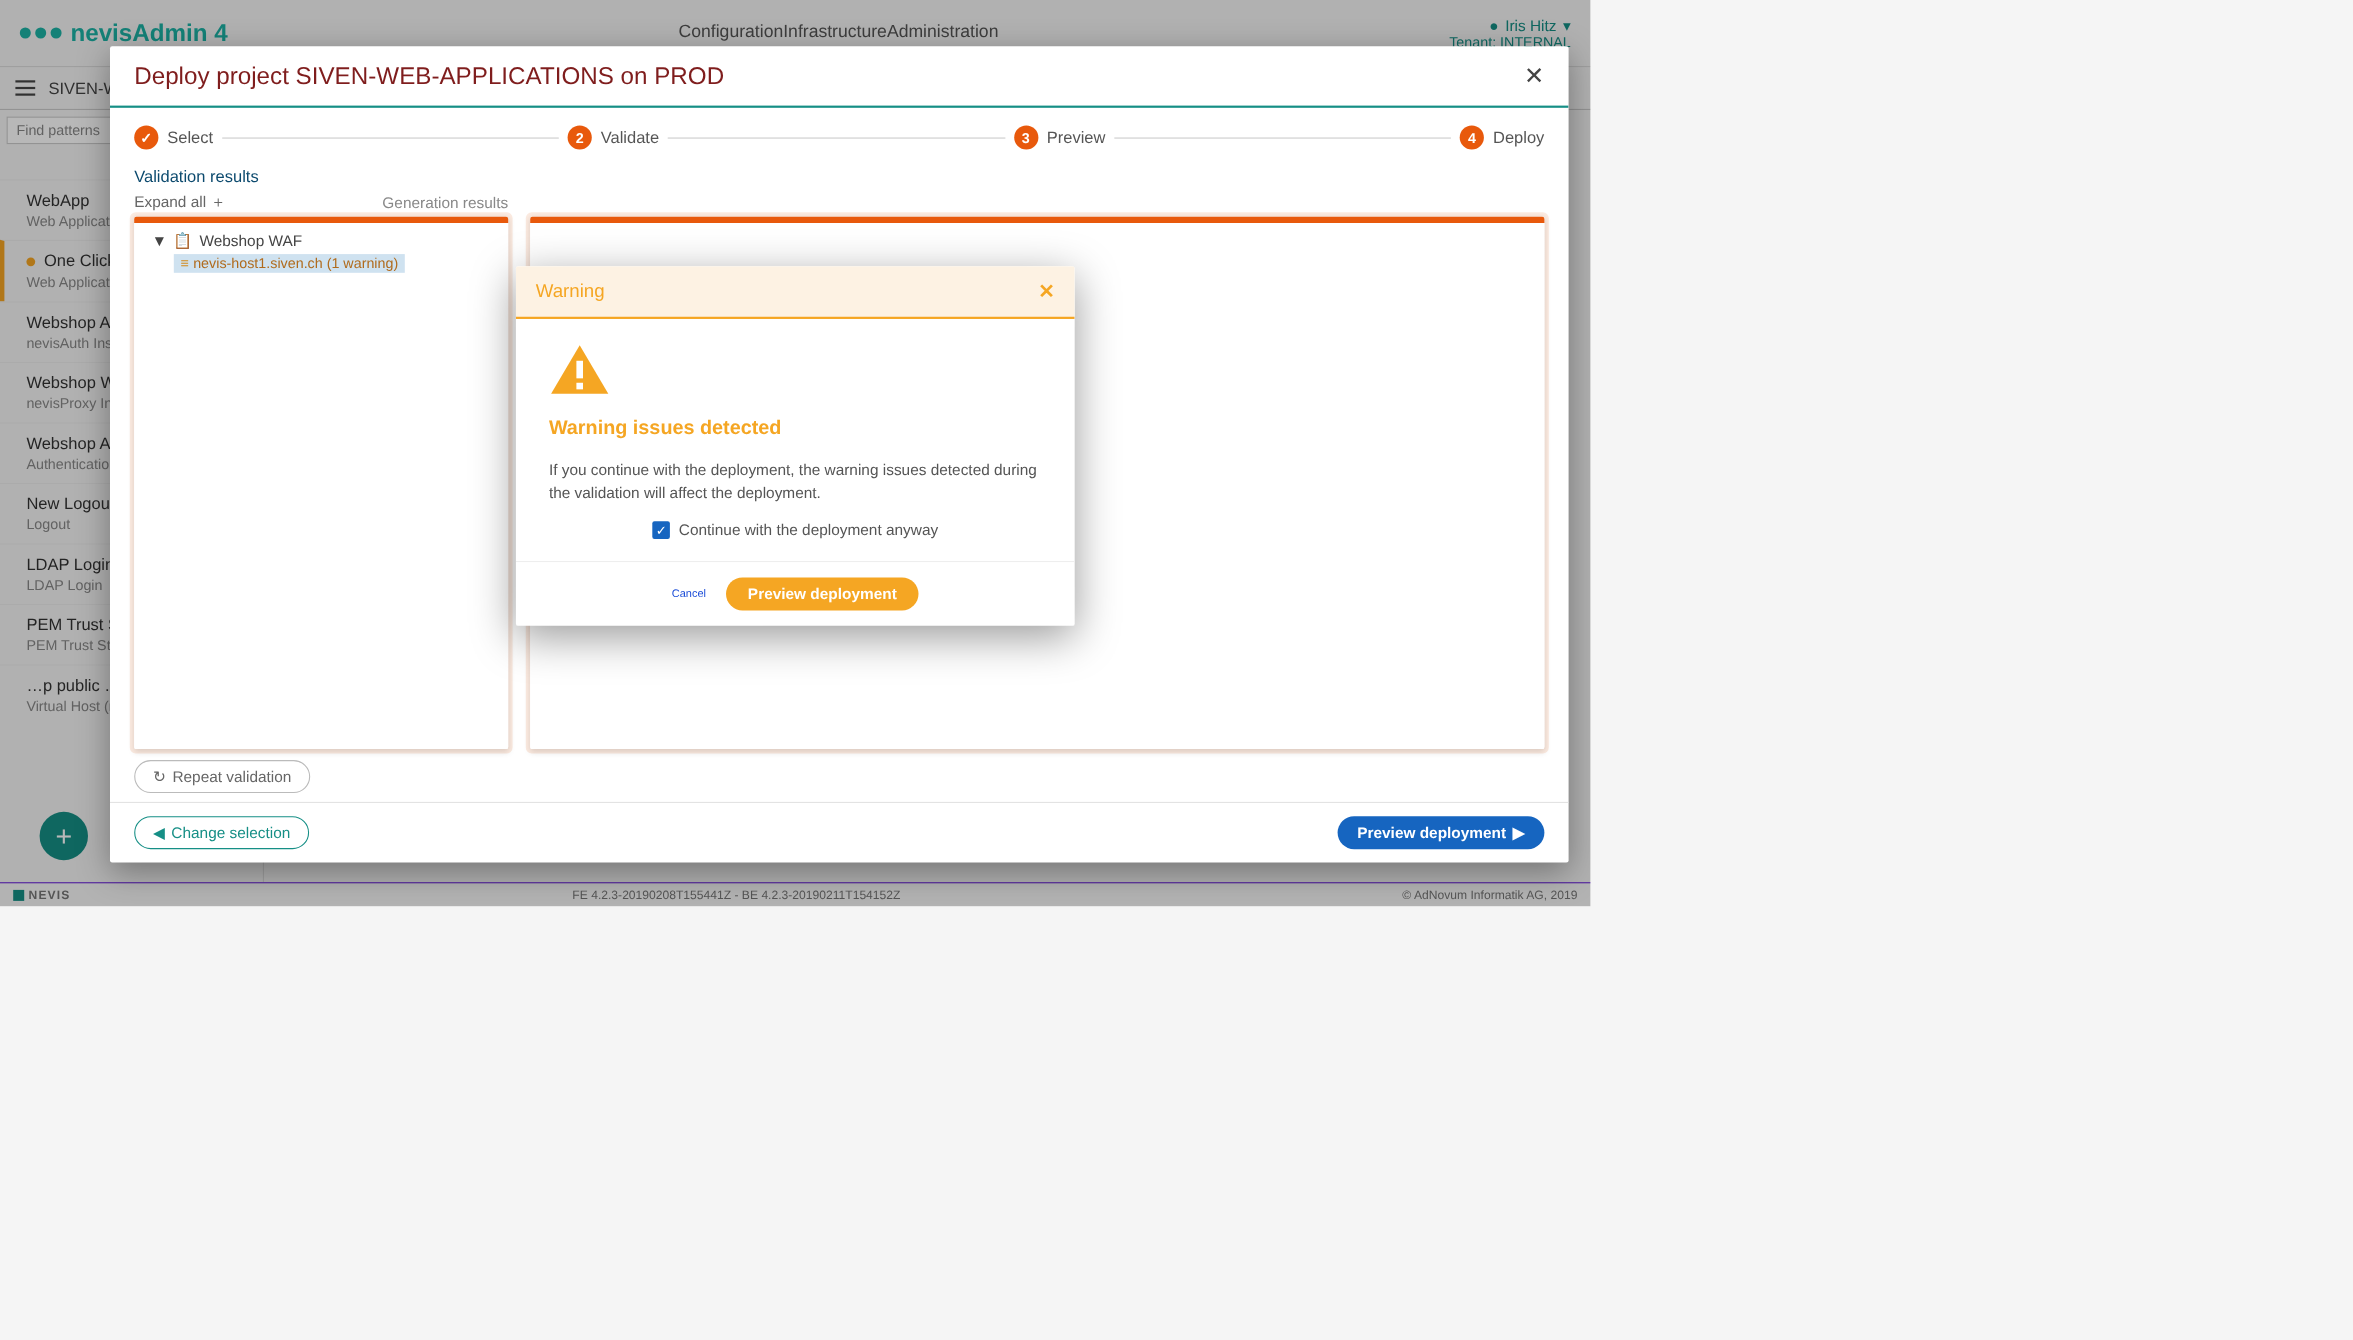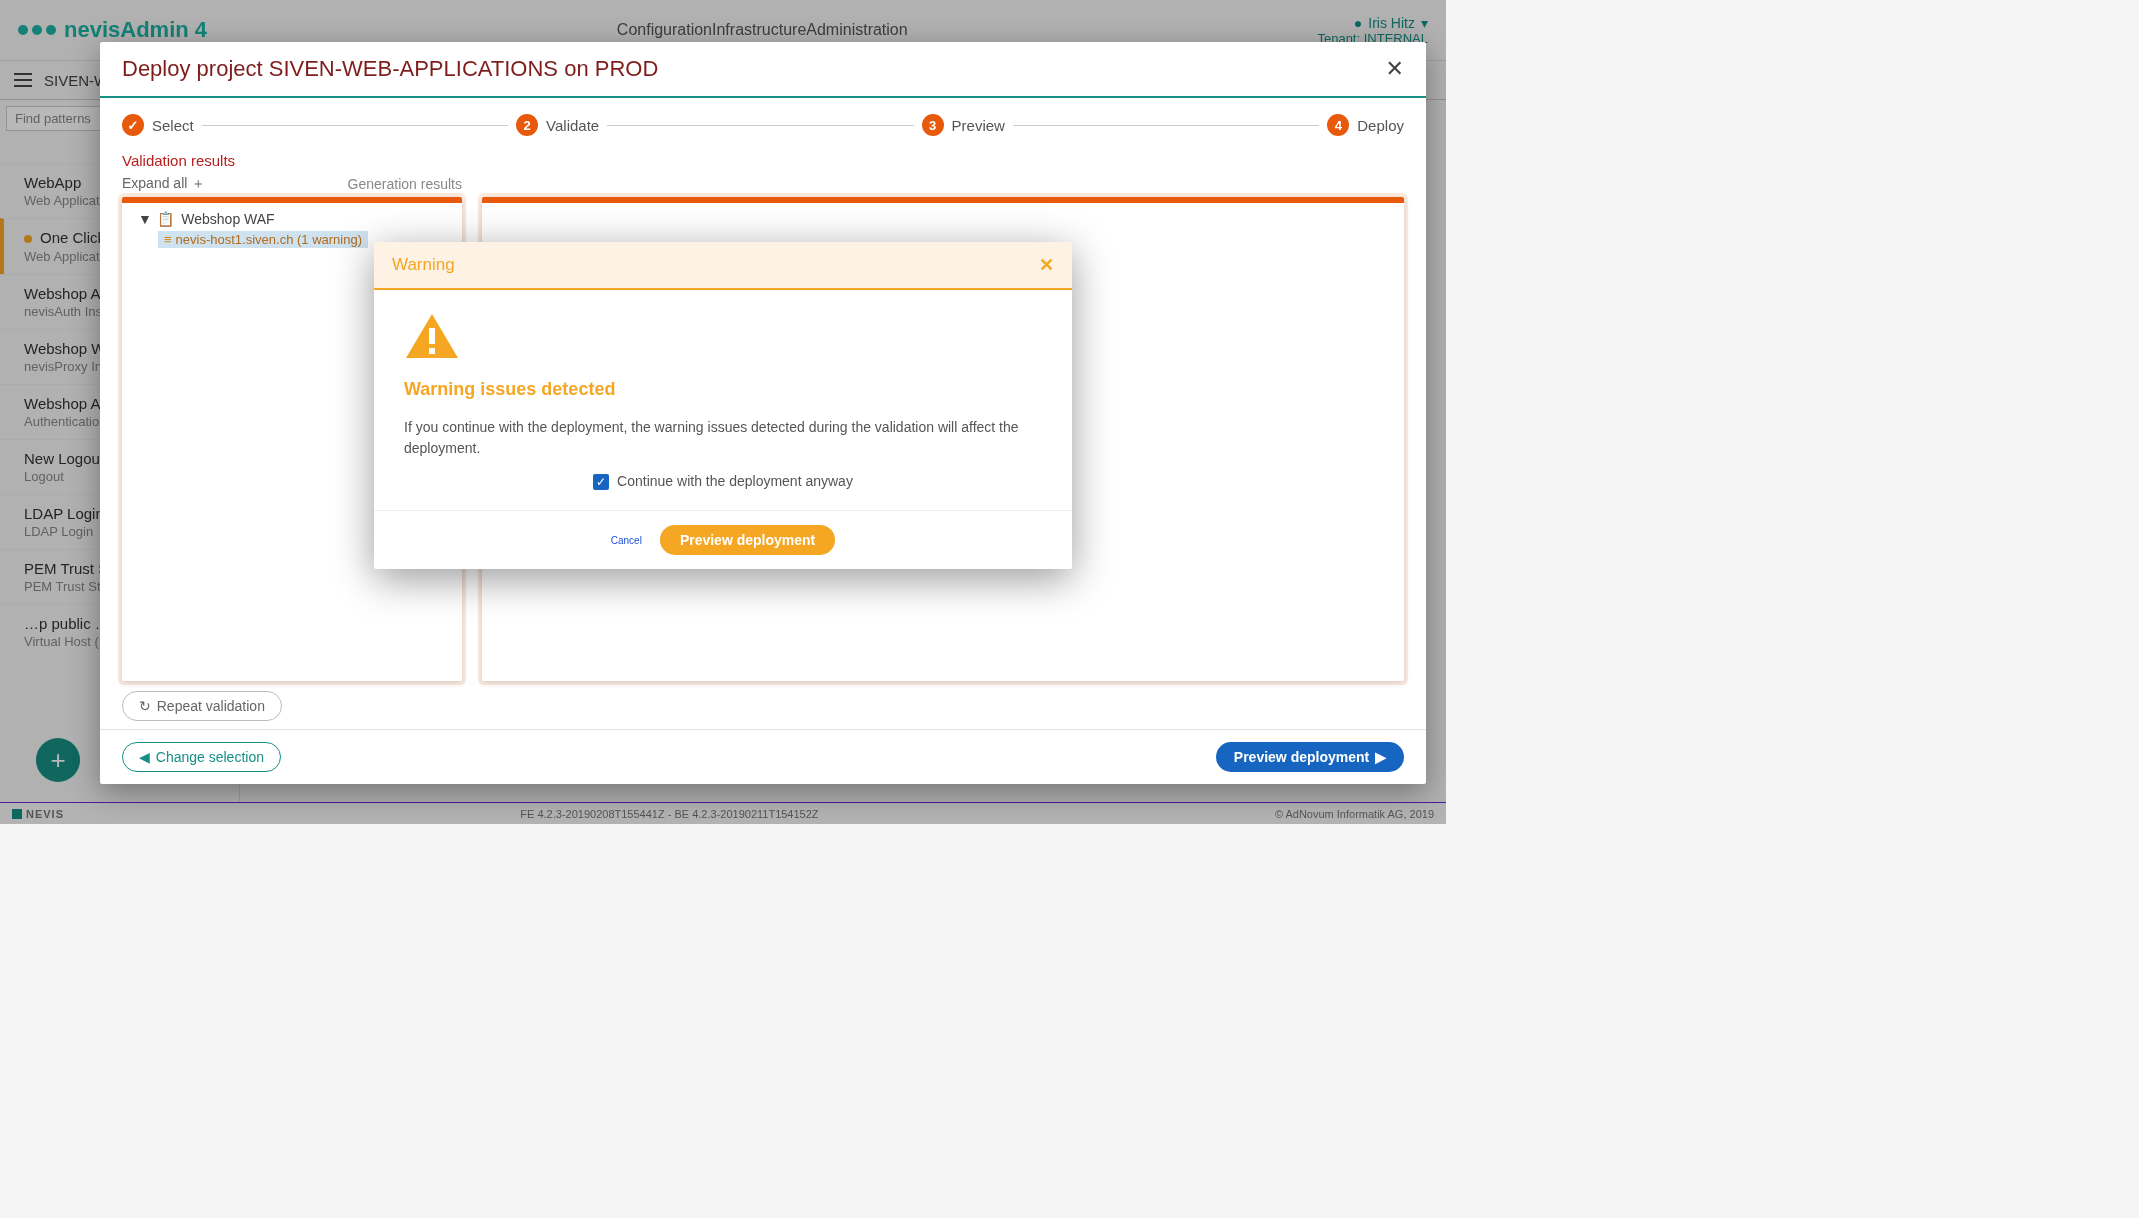--- a/index.html
+++ b/index.html
@@ -32,37 +32,37 @@
 .nevmark{display:flex;align-items:center;gap:4px;font-weight:600;letter-spacing:1px}
 
 .wizard{position:absolute;left:100px;right:20px;top:42px;bottom:40px;background:#fff;box-shadow:0 8px 30px rgba(0,0,0,.35);z-index:10;border-radius:2px;display:flex;flex-direction:column;overflow:hidden}
 .whead{display:flex;align-items:center;justify-content:space-between;padding:14px 22px;border-bottom:2px solid #168f86}
 .wtitle{font-size:22px;color:#7f1d1d}
 .steps{display:flex;align-items:center;padding:16px 22px;gap:8px}
 .step{display:flex;align-items:center;gap:8px;font-size:15px;color:#555}
 .sc{width:22px;height:22px;border-radius:50%;background:#e8590c;color:#fff;display:flex;align-items:center;justify-content:center;font-size:13px;font-weight:600}
 .sline{flex:1;height:1px;background:#ccc}
 .wbody{flex:1;padding:0 22px 8px;display:flex;flex-direction:column;min-height:0}
-.vres{font-size:15px;color:#b91c1c;margin-bottom:6px}
+.vres{font-size:15px;color:#0c4a6e;margin-bottom:6px}
 .exp{font-size:14px;color:#666;display:flex;align-items:center;gap:6px;margin-bottom:4px;justify-content:space-between;width:340px}
 .panels{display:flex;gap:20px;flex:1;min-height:0}
 .panel{background:linear-gradient(180deg,#e8590c 0%,#e8590c 6px,#fff 6px);box-shadow:0 0 0 4px rgba(232,89,12,.12),0 2px 6px rgba(0,0,0,.15);border-radius:2px;padding:14px 16px;position:relative}
 .panel.l{width:340px}
 .panel.r{flex:1}
 .tree{font-size:14px;color:#444}
 .tnode{display:flex;align-items:center;gap:6px;margin-bottom:4px}
 .twarn{background:#cfe2f0;color:#b06b1d;padding:1px 6px;font-size:13px;display:inline-flex;align-items:center;gap:4px;margin-left:20px}
 .wfoot{border-top:1px solid #e3e3e3;padding:12px 22px;display:flex;justify-content:space-between}
 .btn{padding:6px 16px;border-radius:16px;font-size:14px;cursor:pointer;display:inline-flex;align-items:center;gap:6px}
 .btn-outline{border:1px solid #168f86;color:#168f86;background:#fff}
 .btn-primary{background:#1665c0;color:#fff;border:none;font-weight:600;padding:7px 18px}
 .btn-ghost{border:1px solid #bbb;color:#666;background:#fff}
 .repeat{margin-top:10px}
 
-.modal{position:absolute;left:50%;top:50%;transform:translate(-50%,-52%);width:698px;background:#fff;box-shadow:0 10px 40px rgba(0,0,0,.4);z-index:20;border-radius:2px;overflow:hidden}
+.modal{position:absolute;left:50%;top:50%;transform:translate(-50%,-52%);width:508px;background:#fff;box-shadow:0 10px 40px rgba(0,0,0,.4);z-index:20;border-radius:2px;overflow:hidden}
 .mhead{background:#fdf2e3;border-bottom:2px solid #f5a623;padding:12px 18px;display:flex;justify-content:space-between;align-items:center}
 .mtitle{color:#f5a623;font-size:17px}
 .mclose{color:#f5a623;font-size:18px;cursor:pointer;font-weight:700}
 .mbody{padding:22px 30px 18px;text-align:left;color:#555;font-size:14px;line-height:1.5}
 .wicon{margin:0 auto 8px}
 .wh{color:#f5a623;font-size:18px;font-weight:600;margin-bottom:14px}
 .mbody p{margin-bottom:12px}
 .chkrow{display:flex;align-items:center;justify-content:center;gap:8px;margin-top:6px}
 .chk{width:16px;height:16px;background:#1665c0;display:flex;align-items:center;justify-content:center;color:#fff;font-size:12px;border-radius:2px}
 .mfoot{border-top:1px solid #eee;padding:14px 22px;display:flex;justify-content:center;gap:18px;align-items:center}

